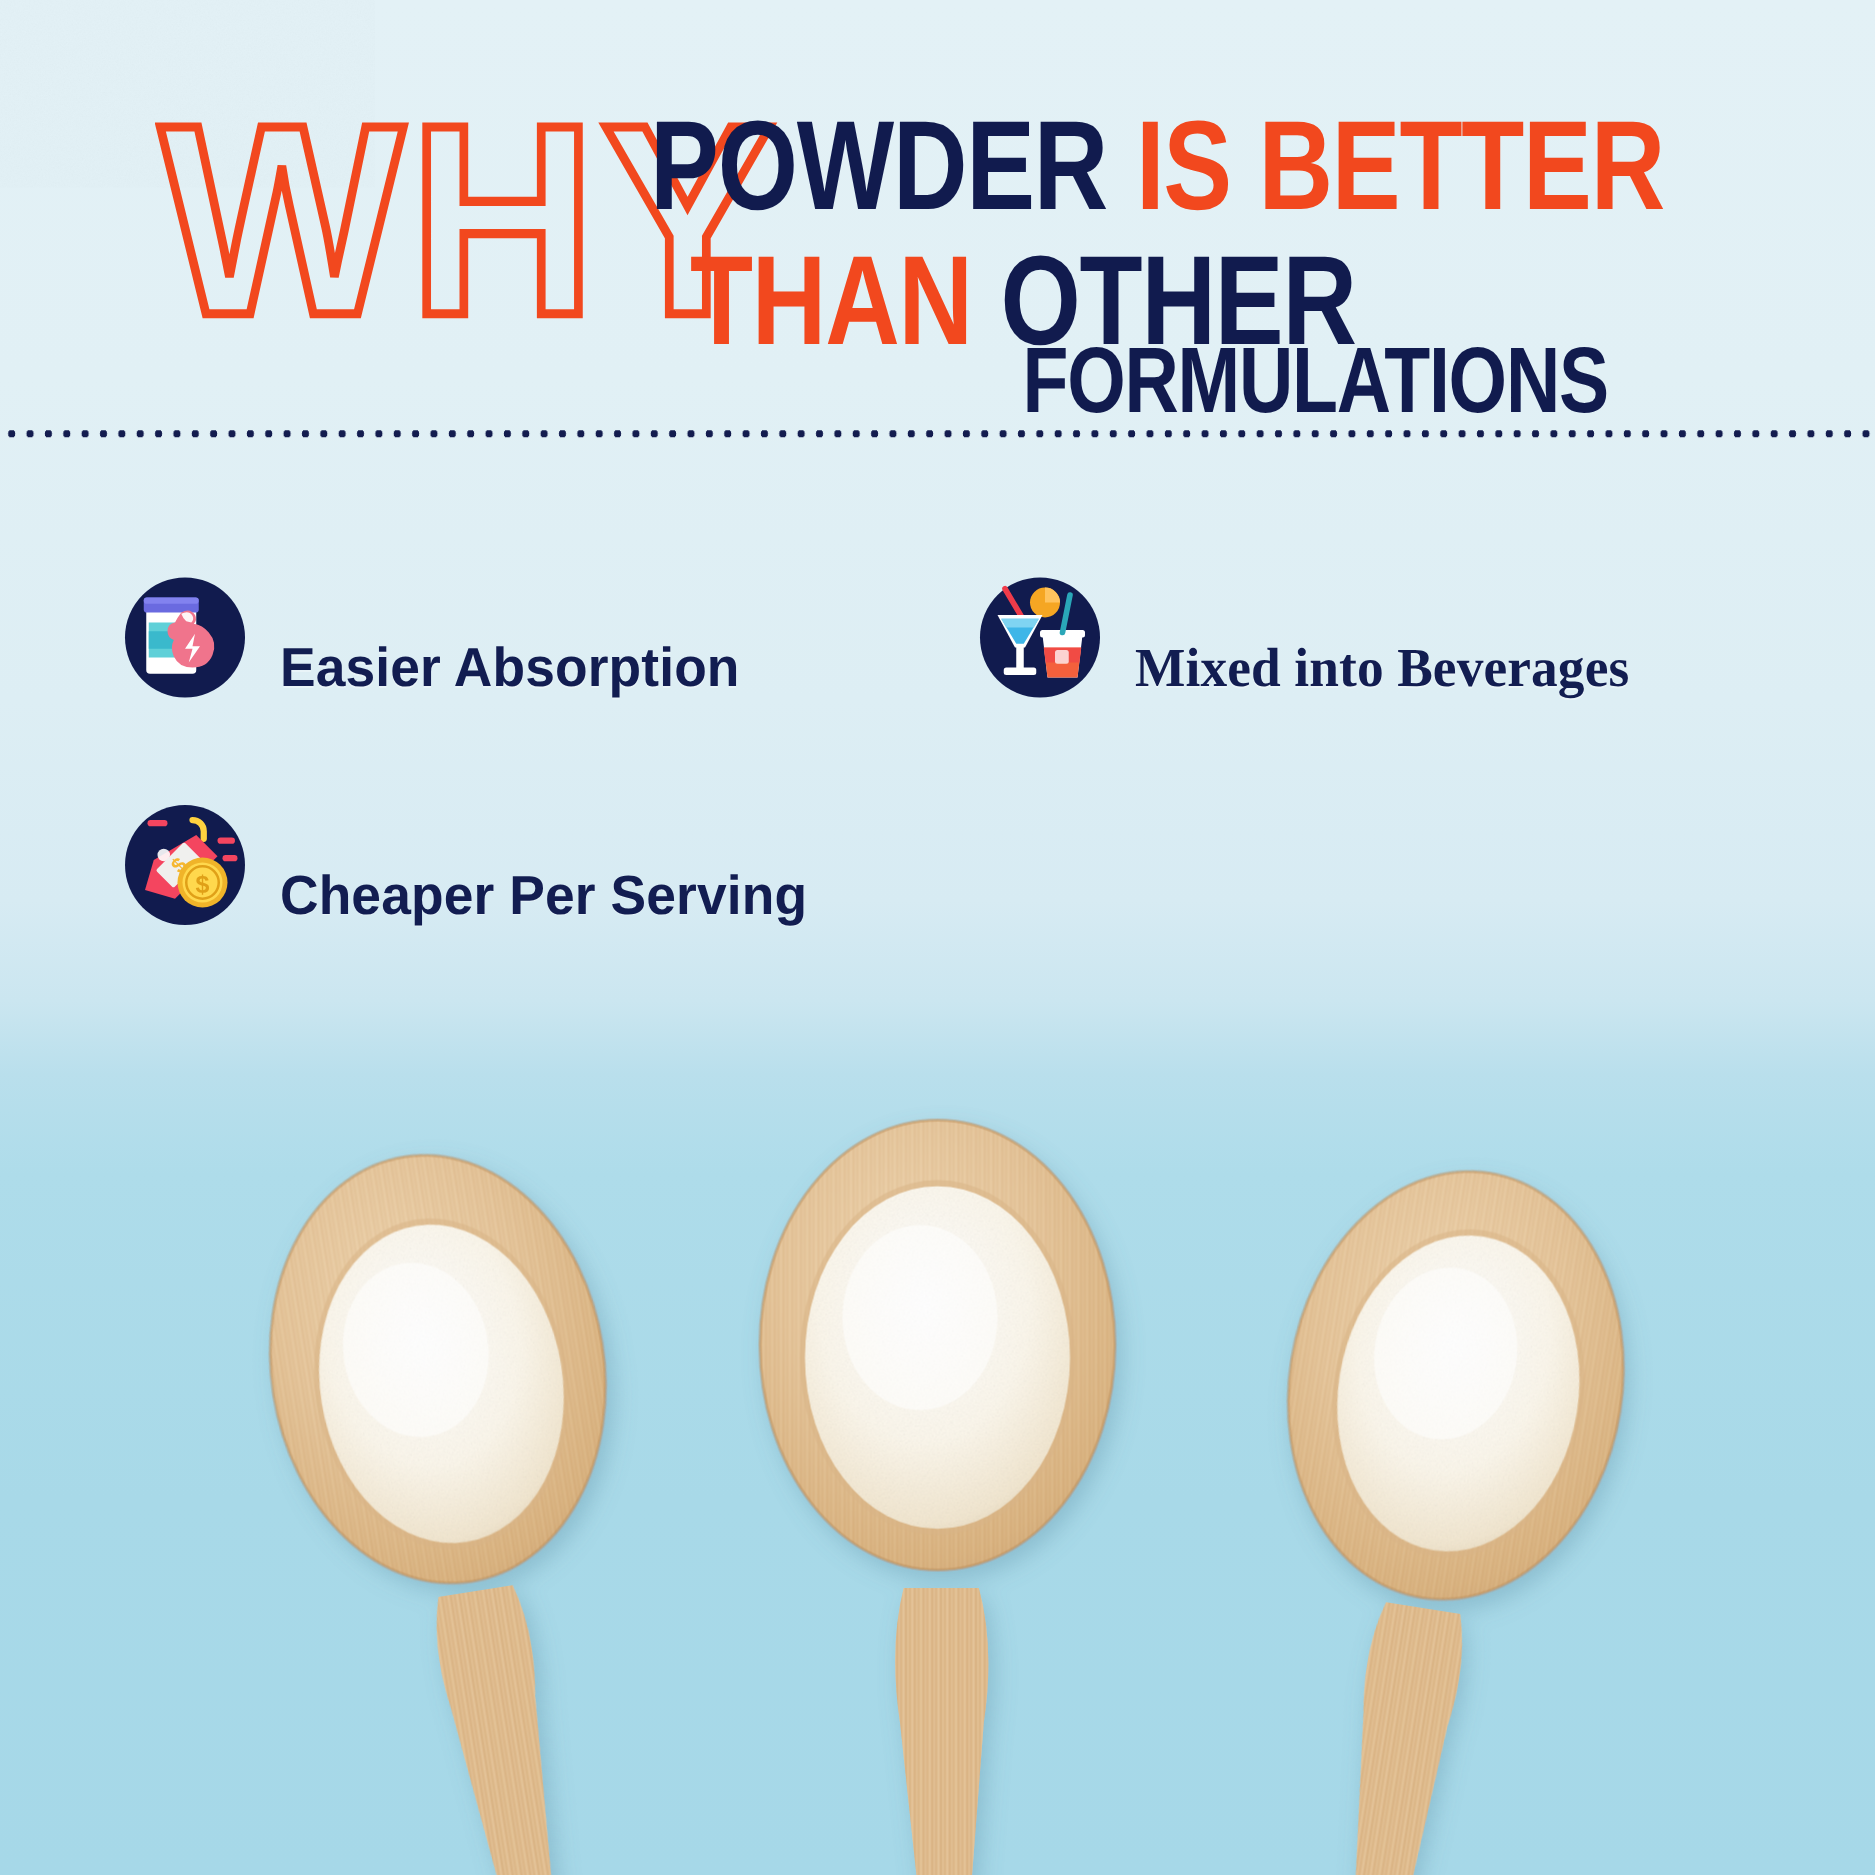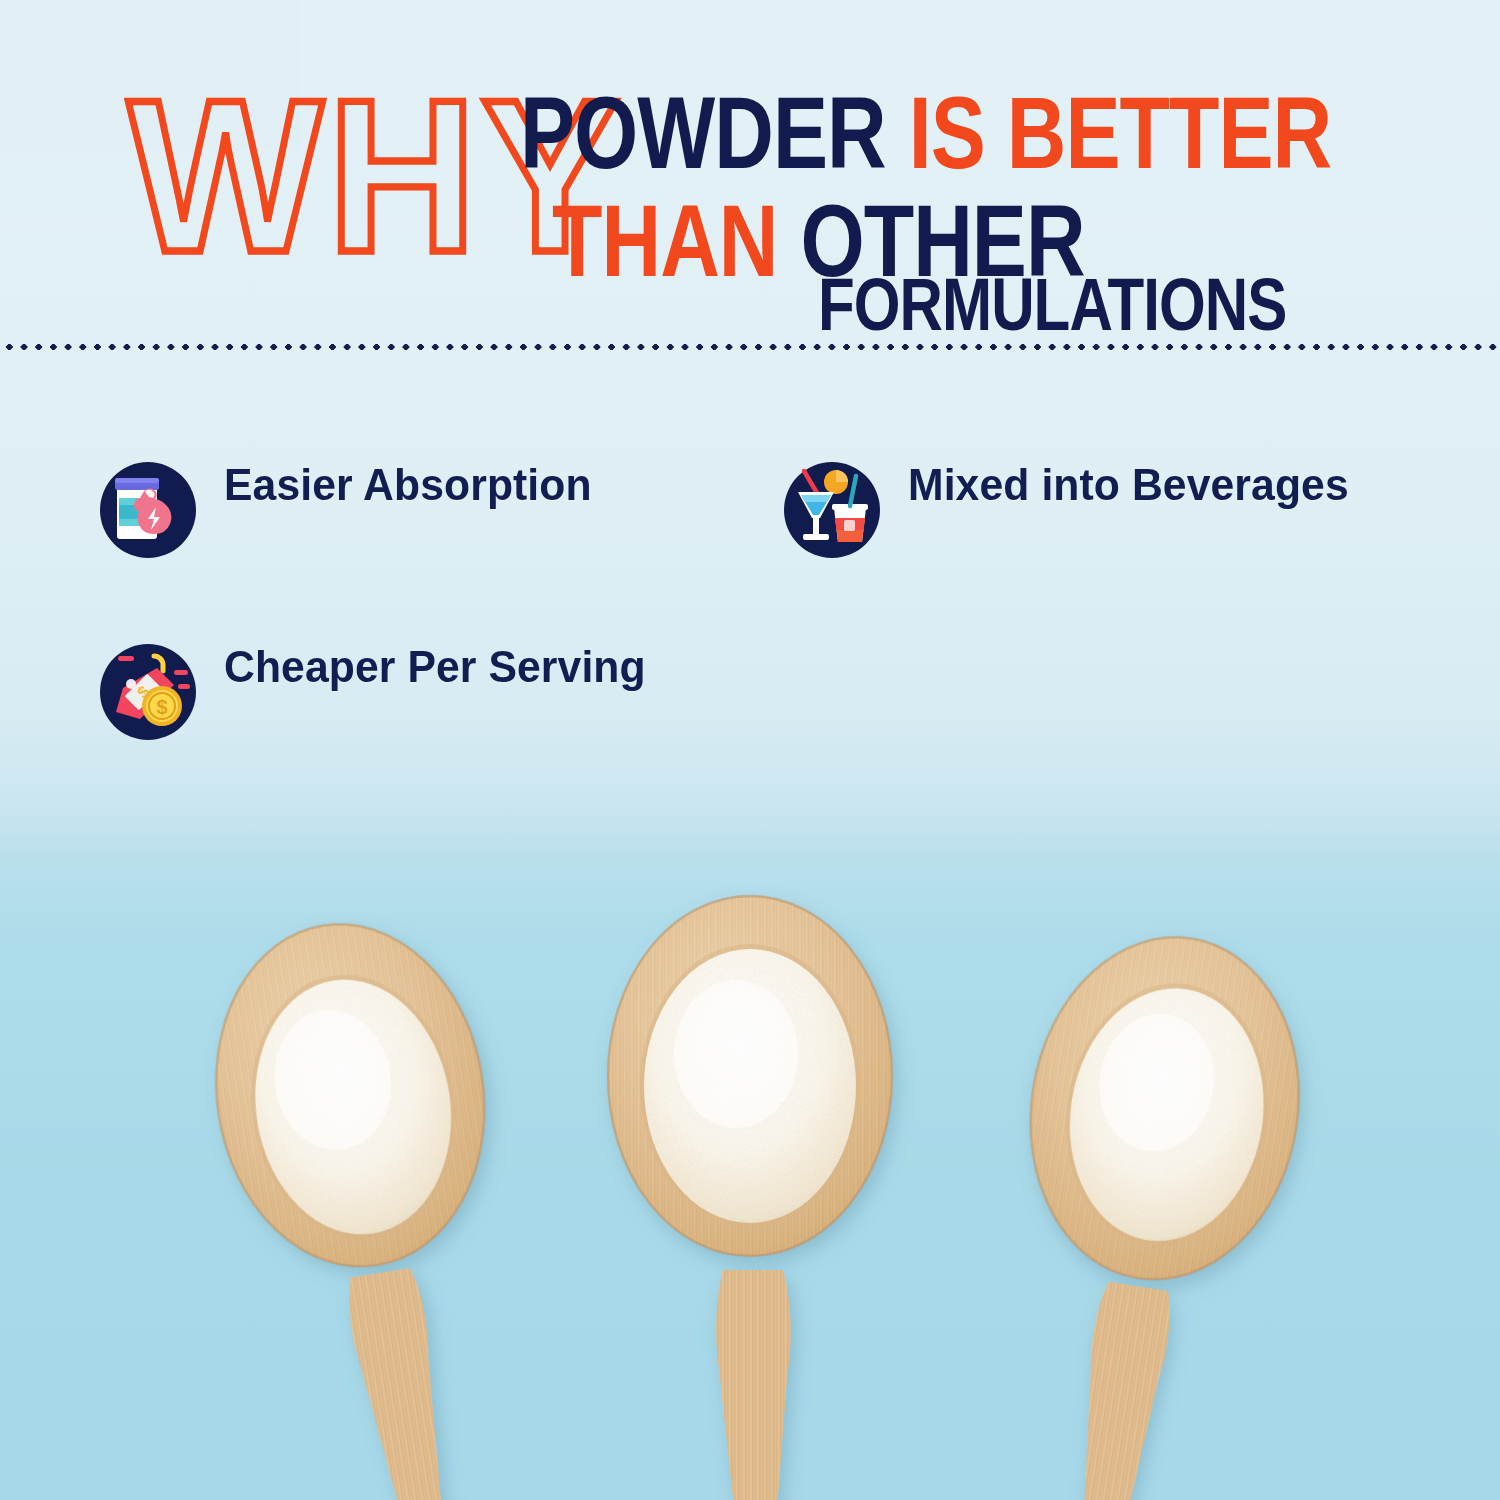--- a/index.html
+++ b/index.html
@@ -92,24 +92,24 @@
     background-position:2px center;
   }
 
   
   .features {
     position:absolute;
     left:0; top:440px; width:1500px; height:340px;
   }
   .feature {
     position:absolute;
-    display:flex; align-items:flex-start;
+    display:flex; align-items:flex-end;
   }
   .f0 { left:98px;  top:20px; }
-  .f1 { left:782px; top:20px; }
+  .f1 { left:782px; top:20px;font-family:Liberation Serif, serif; }
   .f2 { left:98px;  top:202px; }
   .f3 { left:782px; top:202px; }
 
   .ficon {
     width:100px; height:100px;
     flex:0 0 100px;
     position:relative;
   }
   .ficon svg { display:block; width:100px; height:100px; }
 

